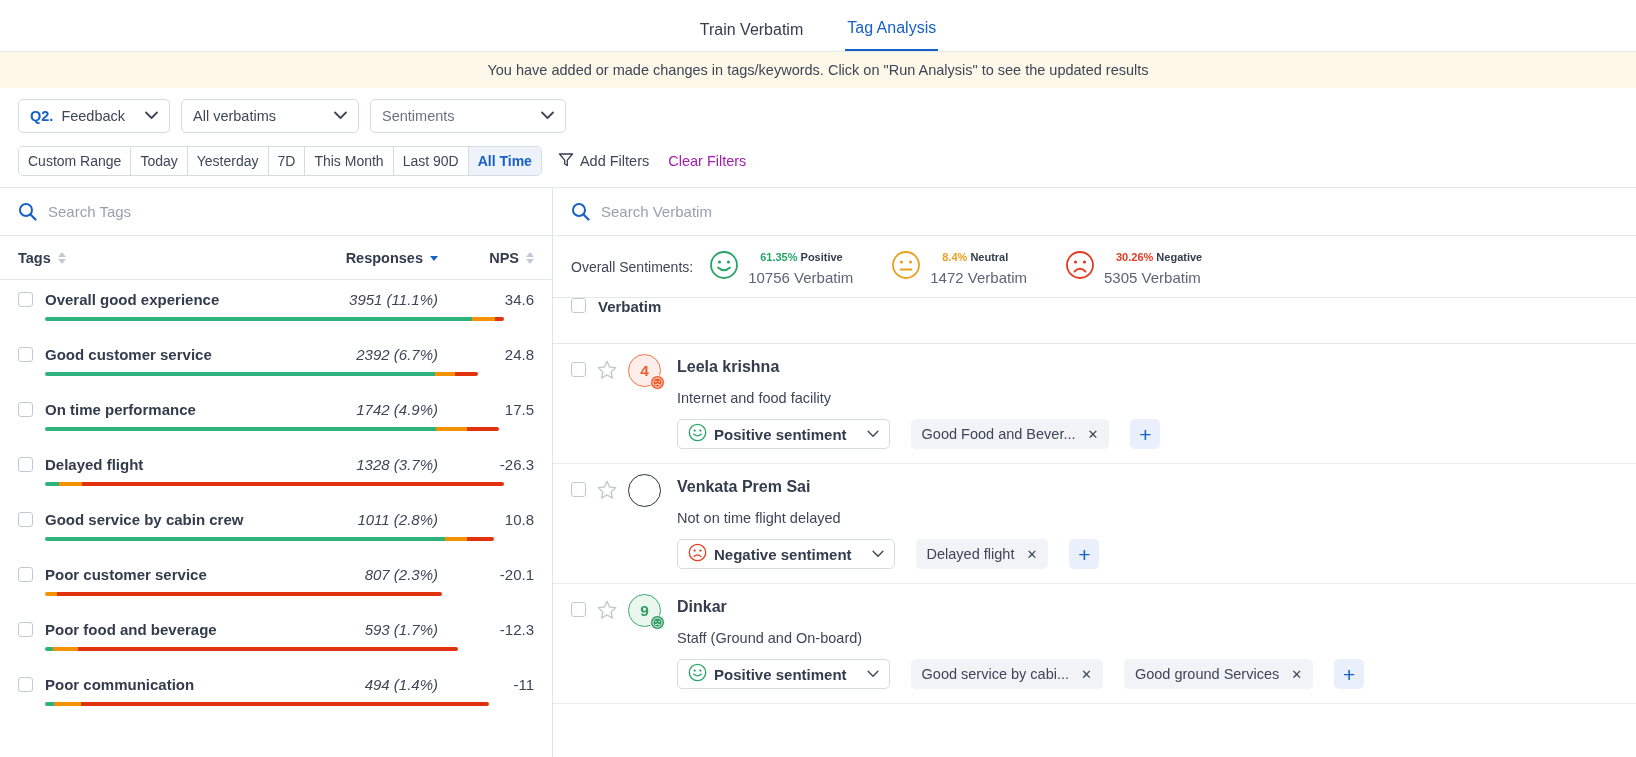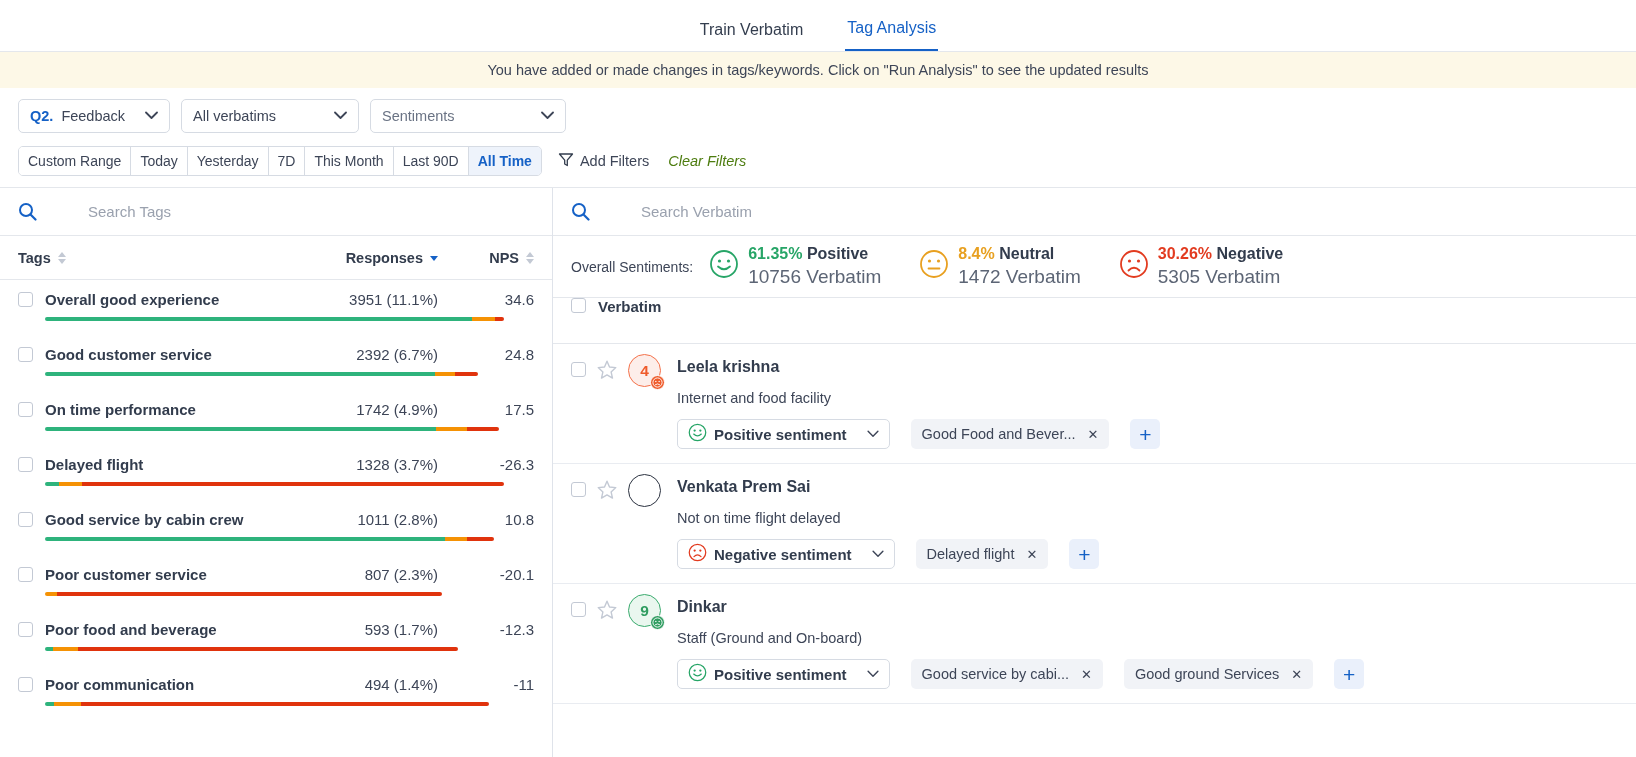--- a/index.html
+++ b/index.html
@@ -107,21 +107,21 @@
   .range-group .chip.active {
     color: #1561c6;
     font-weight: bold;
     background: #eef3fb;
   }
   .addfilters {
     display: flex; align-items: center; gap: 6px;
     margin-left: 16px; font-size: 14.5px; color: #3d4557; cursor: pointer;
   }
   .clearfilters {
-    margin-left: 19px; font-size: 14.5px; color: #4d7c0f; cursor: pointer; font-style: italic;
+    margin-left: 19px; font-size: 14.5px; color: #a21caf; cursor: pointer;
   }
 
   
   .main {
     display: flex;
     height: 576px;
     border-top: 1px solid #e4e7ec;
     margin-top: 11px;
   }
   .left-pane {
@@ -134,21 +134,21 @@
   .right-pane { flex: 1; display: flex; flex-direction: column; background: #fff; overflow: hidden;}
 
   
   .search-row {
     height: 48px;
     display: flex; align-items: center;
     padding: 0 18px;
     gap: 11px;
     border-bottom: 1px solid #e4e7ec;
   }
-  .search-row .ph { font-size: 15px; color: #9aa1ae; margin-left: 40px; }
+  .search-row .ph { font-size: 15px; color: #9aa1ae; }
   .mag { flex: 0 0 auto; display:flex; }
 
   
   .tags-head {
     height: 44px;
     display: flex; align-items: center;
     padding: 0 18px;
     border-bottom: 1px solid #e4e7ec;
     font-size: 14.5px;
     font-weight: bold;
@@ -169,43 +169,43 @@
   .sorter.active { padding-top: 2px; }
 
   .tags-list { flex: 1; overflow: hidden; }
   .tag-row { padding: 11px 18px 0 18px; height: 55px; }
   .tag-row-top { display: flex; align-items: center; }
   .cbox {
     width: 15px; height: 15px; border: 1.6px solid #c3c9d4; border-radius: 3px;
     flex: 0 0 auto; margin-right: 12px; background: #fff; cursor: pointer;
   }
   .tag-name { flex: 1; font-size: 15px; font-weight: bold; color: #323c4d; }
-  .tag-resp { width: 172px; text-align: right; font-size: 15px; color: #3d4557; }
+  .tag-resp { width: 172px; text-align: right; font-size: 15px; color: #3d4557; font-style: italic; }
   .tag-nps  { width: 96px; text-align: right; font-size: 15px; color: #3d4557; }
   .bar {
     margin-top: 9px; margin-left: 27px; height: 4px; display: flex; border-radius: 2px; overflow: hidden;
   }
   .bar .seg { height: 100%; }
 
   
   .sentiments-row {
     height: 62px;
     display: flex; align-items: center;
     padding: 0 18px;
     gap: 0px;
     border-bottom: 1px solid #e4e7ec;
   }
   .ov-label { font-size: 14px; color: #3d4557; margin-right: 16px; white-space: nowrap; }
   .sent-item { display: flex; align-items: center; gap: 9px; margin-right: 38px; }
   .sent-txt { line-height: 1.35; }
-  .sent-pct { font-size: 16px; font-weight: bold; color: #323c4d; white-space: nowrap; }
+  .sent-pct { font-size: 11px; font-weight: bold; color: #323c4d; white-space: nowrap; margin-left: 12px; }
   .sent-pct .num-pos { color: #27a567; font-weight: bold; }
   .sent-pct .num-neu { color: #e8a020; font-weight: bold; }
   .sent-pct .num-neg { color: #e23b20; font-weight: bold; }
-  .sent-sub { font-size: 19px; color: #5c6575; }
+  .sent-sub { font-size: 15px; color: #5c6575; }
 
   .verbatim-head {
     height: 46px; display: flex; padding: 0 18px;
     border-bottom: 1px solid #e4e7ec;
     font-size: 15px; font-weight: bold; color: #323c4d;
   }
   .verbatim-head .cbox { margin-right: 12px; }
 
   .v-list { flex: 1; overflow: hidden; }
   .v-row {

